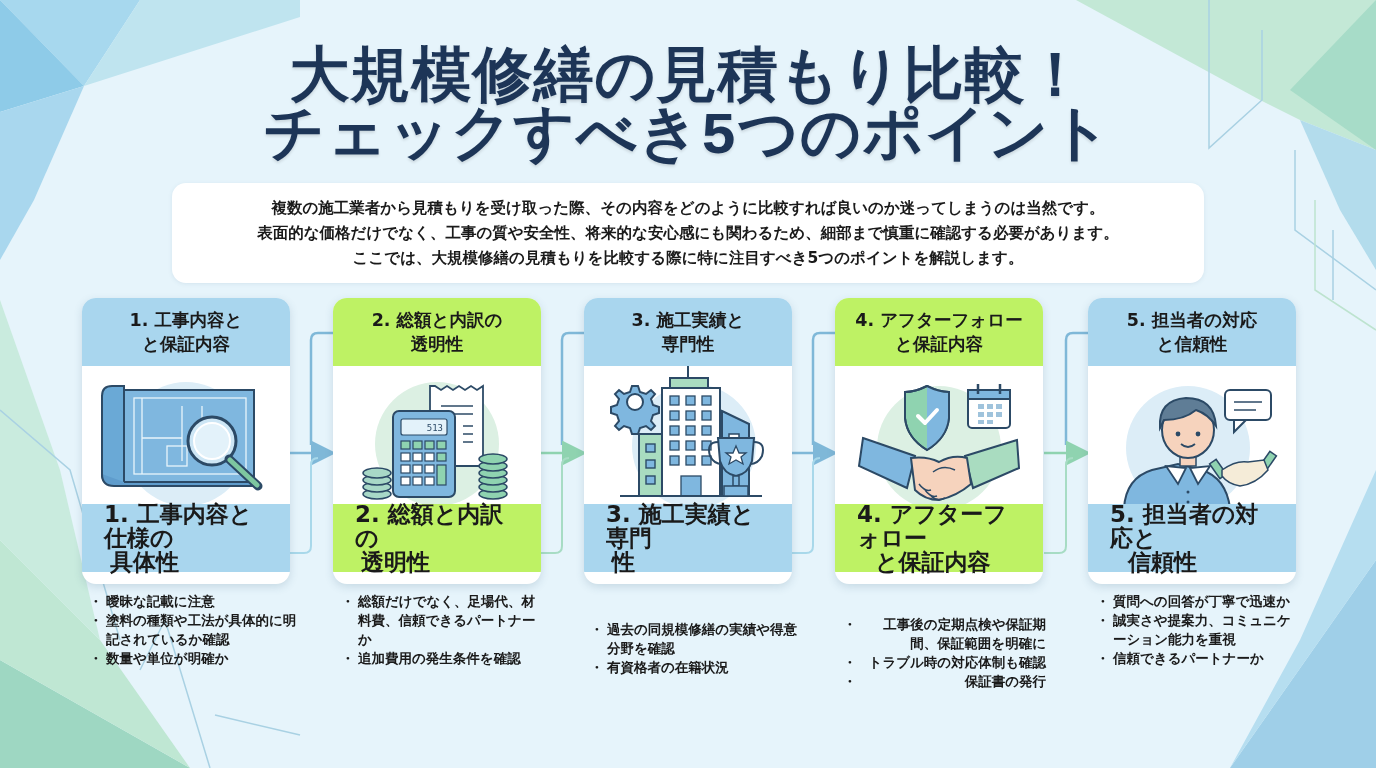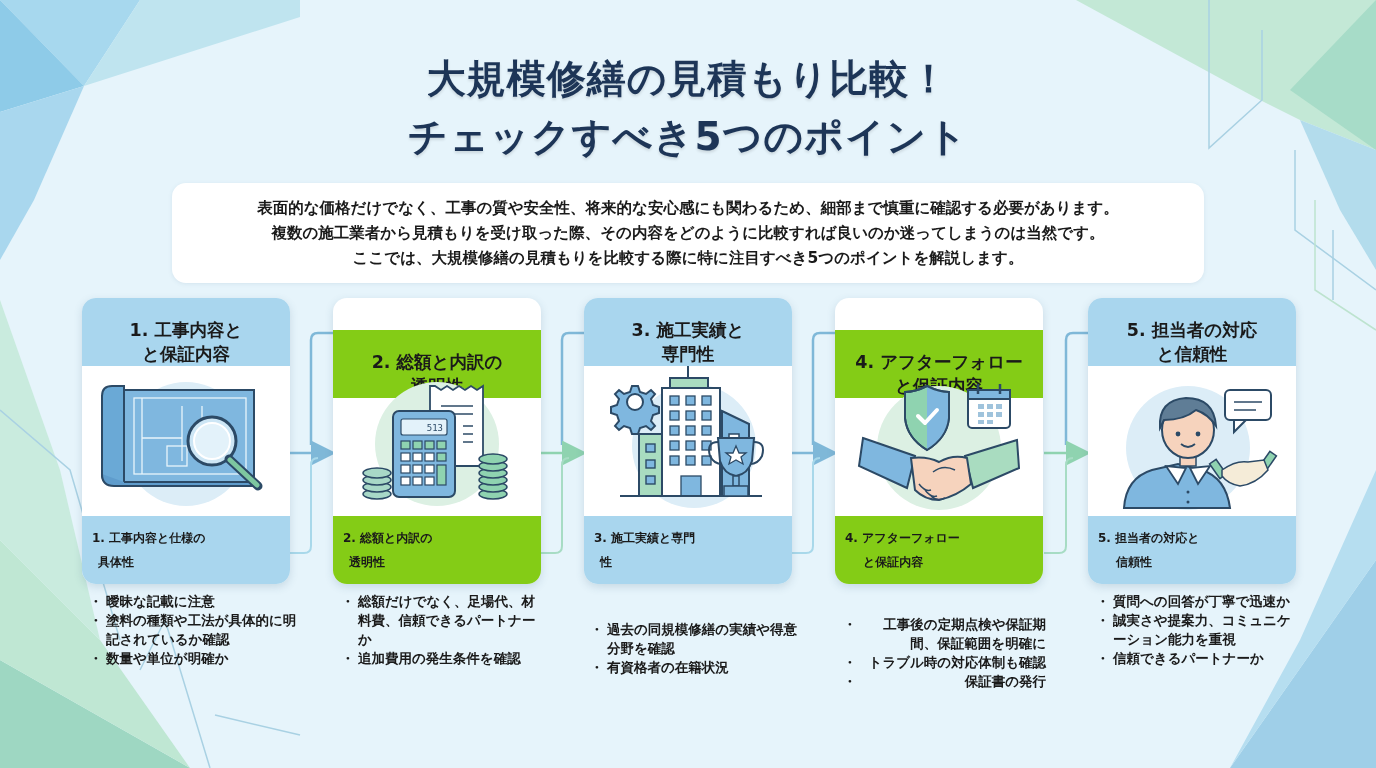--- a/index.html
+++ b/index.html
@@ -8,48 +8,49 @@
     position: relative;
     font-family: "DejaVu Sans", "Liberation Sans", sans-serif;
     background: #e6f4fb;
     color: #1a1a1a;
   }
   .bg { position: absolute; inset: 0; z-index: 0; }
   .title {
     position: absolute; left: 0; right: 0; top: 50px;
     text-align: center; z-index: 2;
     color: #1d3557; font-weight: bold;
-    font-size: 39px; line-height: 58px; letter-spacing: 1px;
+    font-size: 60px; line-height: 58px; letter-spacing: 1px;
     text-shadow: 0 2px 3px rgba(0,0,0,0.12);
+    font-family: Liberation Mono, monospace;
   }
   .intro {
     position: absolute; left: 172px; top: 183px; width: 1032px; height: 100px;
     background: #ffffff; border-radius: 14px; z-index: 2;
     display: flex; flex-direction: column; justify-content: center; align-items: center;
     font-size: 15.5px; line-height: 25px; color: #1a1a1a; font-weight: bold;
     box-shadow: 0 1px 4px rgba(80,120,150,0.12);
   }
   .intro div { white-space: nowrap; }
   .card {
     position: absolute; top: 298px; width: 208px; height: 286px;
     border-radius: 14px; overflow: hidden; z-index: 2;
     background: #ffffff;
     box-shadow: 0 3px 8px rgba(60,100,130,0.18);
   }
   .card .head, .card .foot {
     position: absolute; left: 0; right: 0;
     display: flex; align-items: center; justify-content: center; text-align: center;
     font-weight: bold; color: #1a1a1a;
   }
-  .card .head { top: 0; height: 68px; font-size: 17.5px; line-height: 24px; padding: 0 10px; align-items: flex-end; }
-  .card .foot { bottom: 0; height: 68px; font-size: 12px; line-height: 24px; padding: 0 10px; text-align: left; justify-content: flex-start; }
+  .card .head { top: 0; height: 68px; font-size: 17.5px; line-height: 24px; padding: 0 10px; }
+  .card .foot { bottom: 12px; height: 68px; font-size: 23px; line-height: 24px; padding: 0 22px; text-align: left; justify-content: flex-start; }
   .card .foot span { display: block; padding-left: 6px; }
   .card .art { position: absolute; top: 68px; left: 0; right: 0; height: 150px; }
   .card.blue .head, .card.blue .foot { background: #a9d6ee; }
-  .card.green .head, .card.green .foot { background: #84cc16; margin-top: 32px; }
+  .card.green .head, .card.green .foot { background: #bef264; }
   .bullets {
     position: absolute; top: 592px; width: 215px; z-index: 2;
     list-style: none; font-size: 13.5px; line-height: 19px; font-weight: bold; color: #1a1a1a;
   }
   .bullets li { position: relative; padding-left: 14px; }
   .bullets li::before { content: "・"; position: absolute; left: -3px; top: 0; }
   .conn { position: absolute; z-index: 1; }
 </style>
 </head>
 <body>
@@ -80,22 +81,22 @@
   <polygon points="1376,560 1376,768 1230,768" fill="#9fcfe8"></polygon>
   <polygon points="1376,470 1376,560 1230,768 1300,640" fill="#b6def0"></polygon>
 </svg>
 
 <div class="title">
   <div>大規模修繕の見積もり比較！</div>
   <div>チェックすべき5つのポイント</div>
 </div>
 
 <div class="intro">
+  <div>複数の施工業者から見積もりを受け取った際、その内容をどのように比較すれば良いのか迷ってしまうのは当然です。</div>
   <div>表面的な価格だけでなく、工事の質や安全性、将来的な安心感にも関わるため、細部まで慎重に確認する必要があります。</div>
-  <div>複数の施工業者から見積もりを受け取った際、その内容をどのように比較すれば良いのか迷ってしまうのは当然です。</div>
   <div>ここでは、大規模修繕の見積もりを比較する際に特に注目すべき5つのポイントを解説します。</div>
 </div>
 
 <svg class="conn" style="left:0;top:0" width="1376" height="768" viewBox="0 0 1376 768">
   <defs>
     <marker id="arrB" markerWidth="10" markerHeight="10" refX="6" refY="5" orient="auto">
         <path d="M0,0 L10,5 L0,10 z" fill="#7fb8d8"></path>
       </marker>
     <marker id="arrG" markerWidth="10" markerHeight="10" refX="6" refY="5" orient="auto">
         <path d="M0,0 L10,5 L0,10 z" fill="#8fd3b0"></path>

